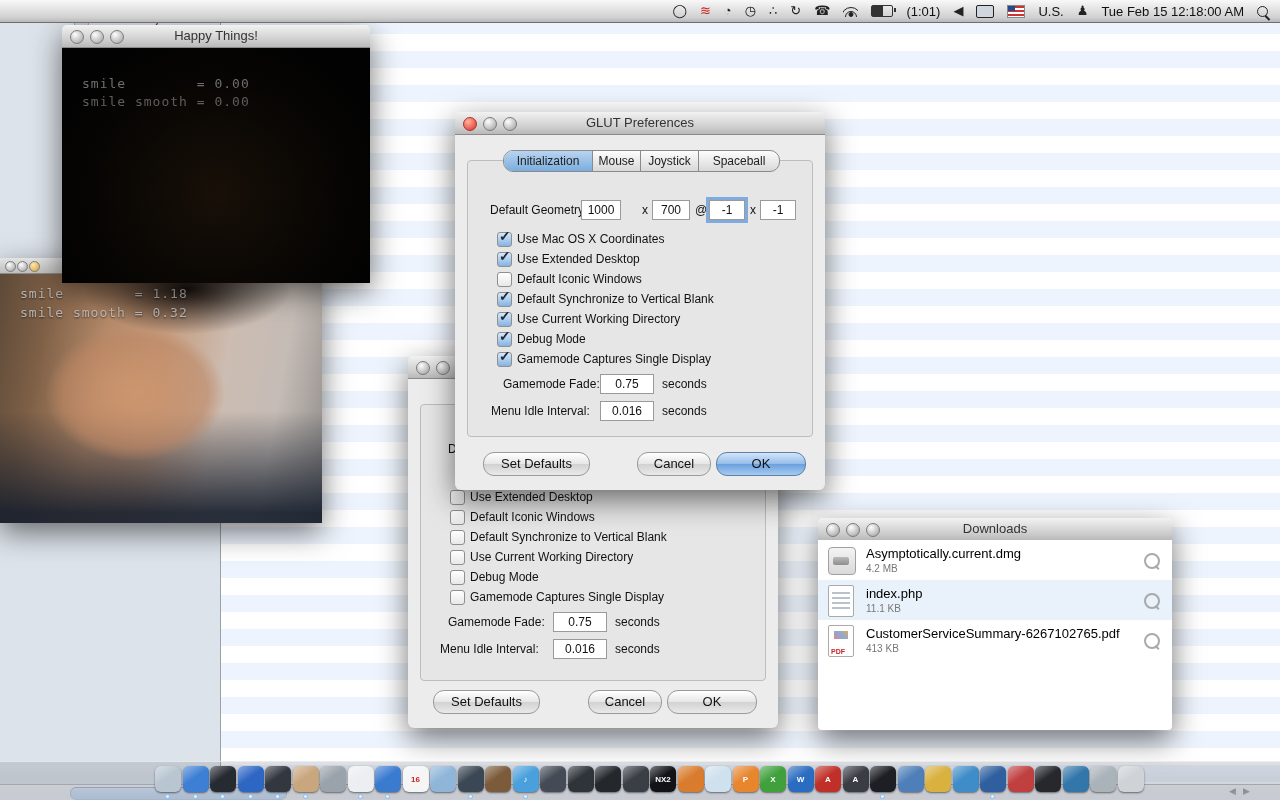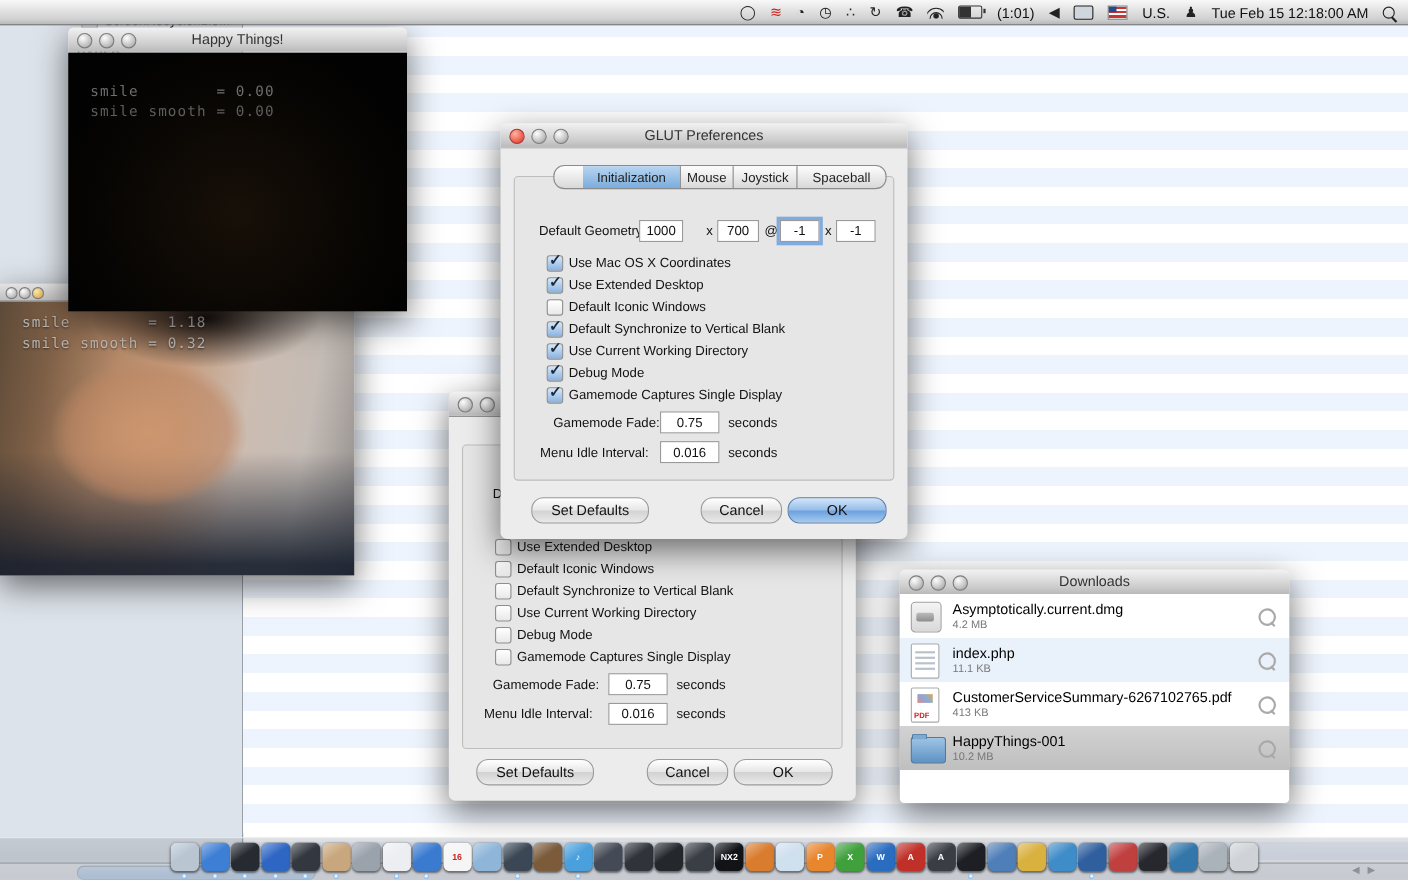--- a/index.html
+++ b/index.html
@@ -74,21 +74,21 @@
       radial-gradient(ellipse 160px 70px at 58% 6%,rgba(15,10,8,.95),transparent 65%),
       linear-gradient(to bottom,transparent 55%,rgba(22,30,44,.9) 96%),
       linear-gradient(100deg,#5d4a38 0%,#7d5f46 14%,#b58a69 32%,#c59c7e 48%,#ccbcb1 66%,#c5bcb6 82%,#8e8a88 100%);}
   .camtext{position:absolute;font-family:"DejaVu Sans Mono",monospace;font-size:13px;white-space:pre;letter-spacing:1px;}
   
   .glut{width:370px;background:#ececec;border-radius:5px 5px 6px 6px;}
   .gbox{position:absolute;left:12px;top:48px;width:344px;height:275px;background:#e6e6e6;border:1px solid #bdbdbd;border-radius:4px;}
   .tabs{position:absolute;left:48px;top:38px;height:20px;display:flex;border:1px solid #8a8a8a;border-radius:10px;overflow:hidden;background:linear-gradient(#fdfdfd,#d8d8d8);font-size:12px;color:#222;}
   .tabseg{line-height:20px;text-align:center;border-right:1px solid #8a8a8a;}
   .tabseg:last-child{border-right:none;}
-  .tabseg.sel{background:linear-gradient(#b9d4f0,#7aadde);margin-left:26px;}
+  .tabseg.sel{background:linear-gradient(#b9d4f0,#7aadde);}
   .frow{position:absolute;font-size:12px;color:#111;}
   .fbox{position:absolute;height:18px;border:1px solid #9a9a9a;background:#fff;font-size:12px;color:#111;text-align:center;line-height:18px;}
   .fbox.focus{box-shadow:0 0 0 3px rgba(110,160,220,.85);}
   .cbrow{position:absolute;font-size:12px;color:#111;height:16px;line-height:15px;}
   .cb{position:absolute;left:0;top:0;width:13px;height:13px;border:1px solid #8f8f8f;border-radius:3px;background:linear-gradient(#fff,#e8e8e8);}
   .cb.on{background:linear-gradient(#d7e8fa,#86b2e2);}
   .cb.on:after{content:"✓";position:absolute;left:1px;top:-4px;font-size:14px;font-weight:bold;color:#1c2a3a;}
   .cblab{position:absolute;left:20px;top:0;white-space:nowrap;}
   .btn{position:absolute;height:22px;border:1px solid #9a9a9a;border-radius:11px;background:linear-gradient(#ffffff,#e6e6e6 50%,#d2d2d2 51%,#e9e9e9);font-size:13px;color:#111;text-align:center;line-height:21px;}
   .btn.blue{background:linear-gradient(#d3e5f8,#94bcea 50%,#6aa0dd 51%,#a6cbf0);border-color:#5e7fa8;}
@@ -475,28 +475,20 @@
     </div>
     <div class="drow" style="top:102px;background:#fff;">
       <span class="fico">
           <span class="page-ico" style="display:block;">
             <i style="top:5px;left:5px;right:5px;height:8px;background:linear-gradient(45deg,#d88,#8ad,#da5);"></i>
             <b style="position:absolute;left:2px;bottom:1px;font-size:7px;color:#c22;">PDF</b>
           </span>
         </span>
       <span class="dname">CustomerServiceSummary-6267102765.pdf</span>
       <span class="dsize">413 KB</span>
-      <span class="dmag"></span>
-    </div>
-    <div class="drow" style="top:142px;background:linear-gradient(#d2d2d2,#bfbfbf);">
-      <span class="fico">
-          <span class="folder-ico" style="display:block;"></span>
-        </span>
-      <span class="dname">HappyThings-001</span>
-      <span class="dsize">10.2 MB</span>
       <span class="dmag"></span>
     </div>
   </div>
 
   <div id="dock" class="abs">
       <div class="dicon" style="left: 155px; background: linear-gradient(145deg, rgba(255, 255, 255, 0.45), rgba(255, 255, 255, 0) 45%), rgb(185, 198, 210);"></div>
       <span class="drun" style="left: 165px; position: absolute;"></span>
       <div class="dicon" style="left: 182.5px; background: linear-gradient(145deg, rgba(255, 255, 255, 0.45), rgba(255, 255, 255, 0) 45%), rgb(61, 127, 212);"></div>
       <span class="drun" style="left: 192.5px; position: absolute;"></span>
       <div class="dicon" style="left: 210px; background: linear-gradient(145deg, rgba(255, 255, 255, 0.45), rgba(255, 255, 255, 0) 45%), rgb(38, 42, 49);"></div>

